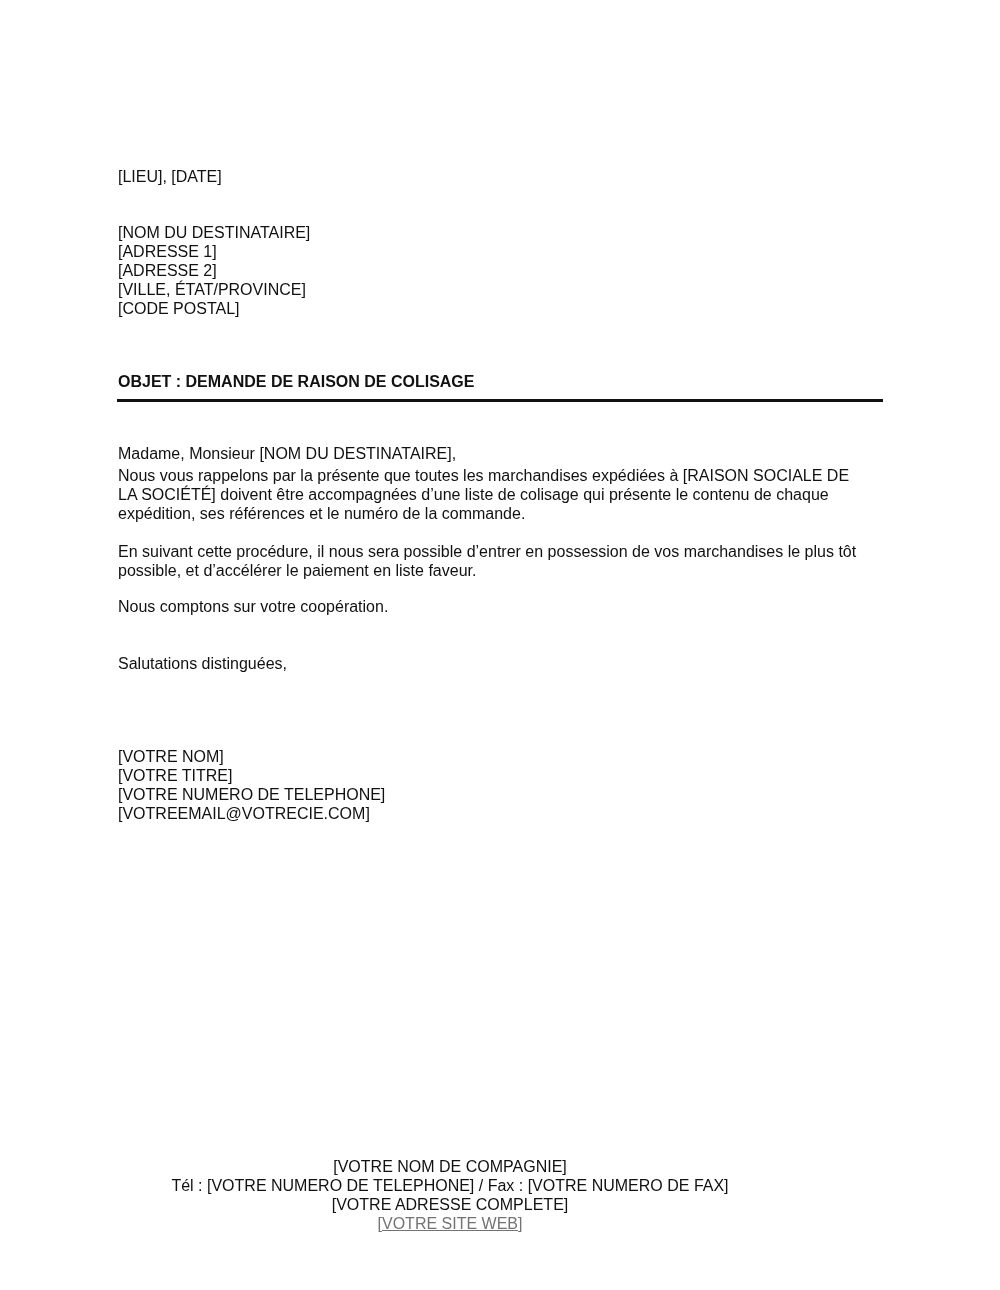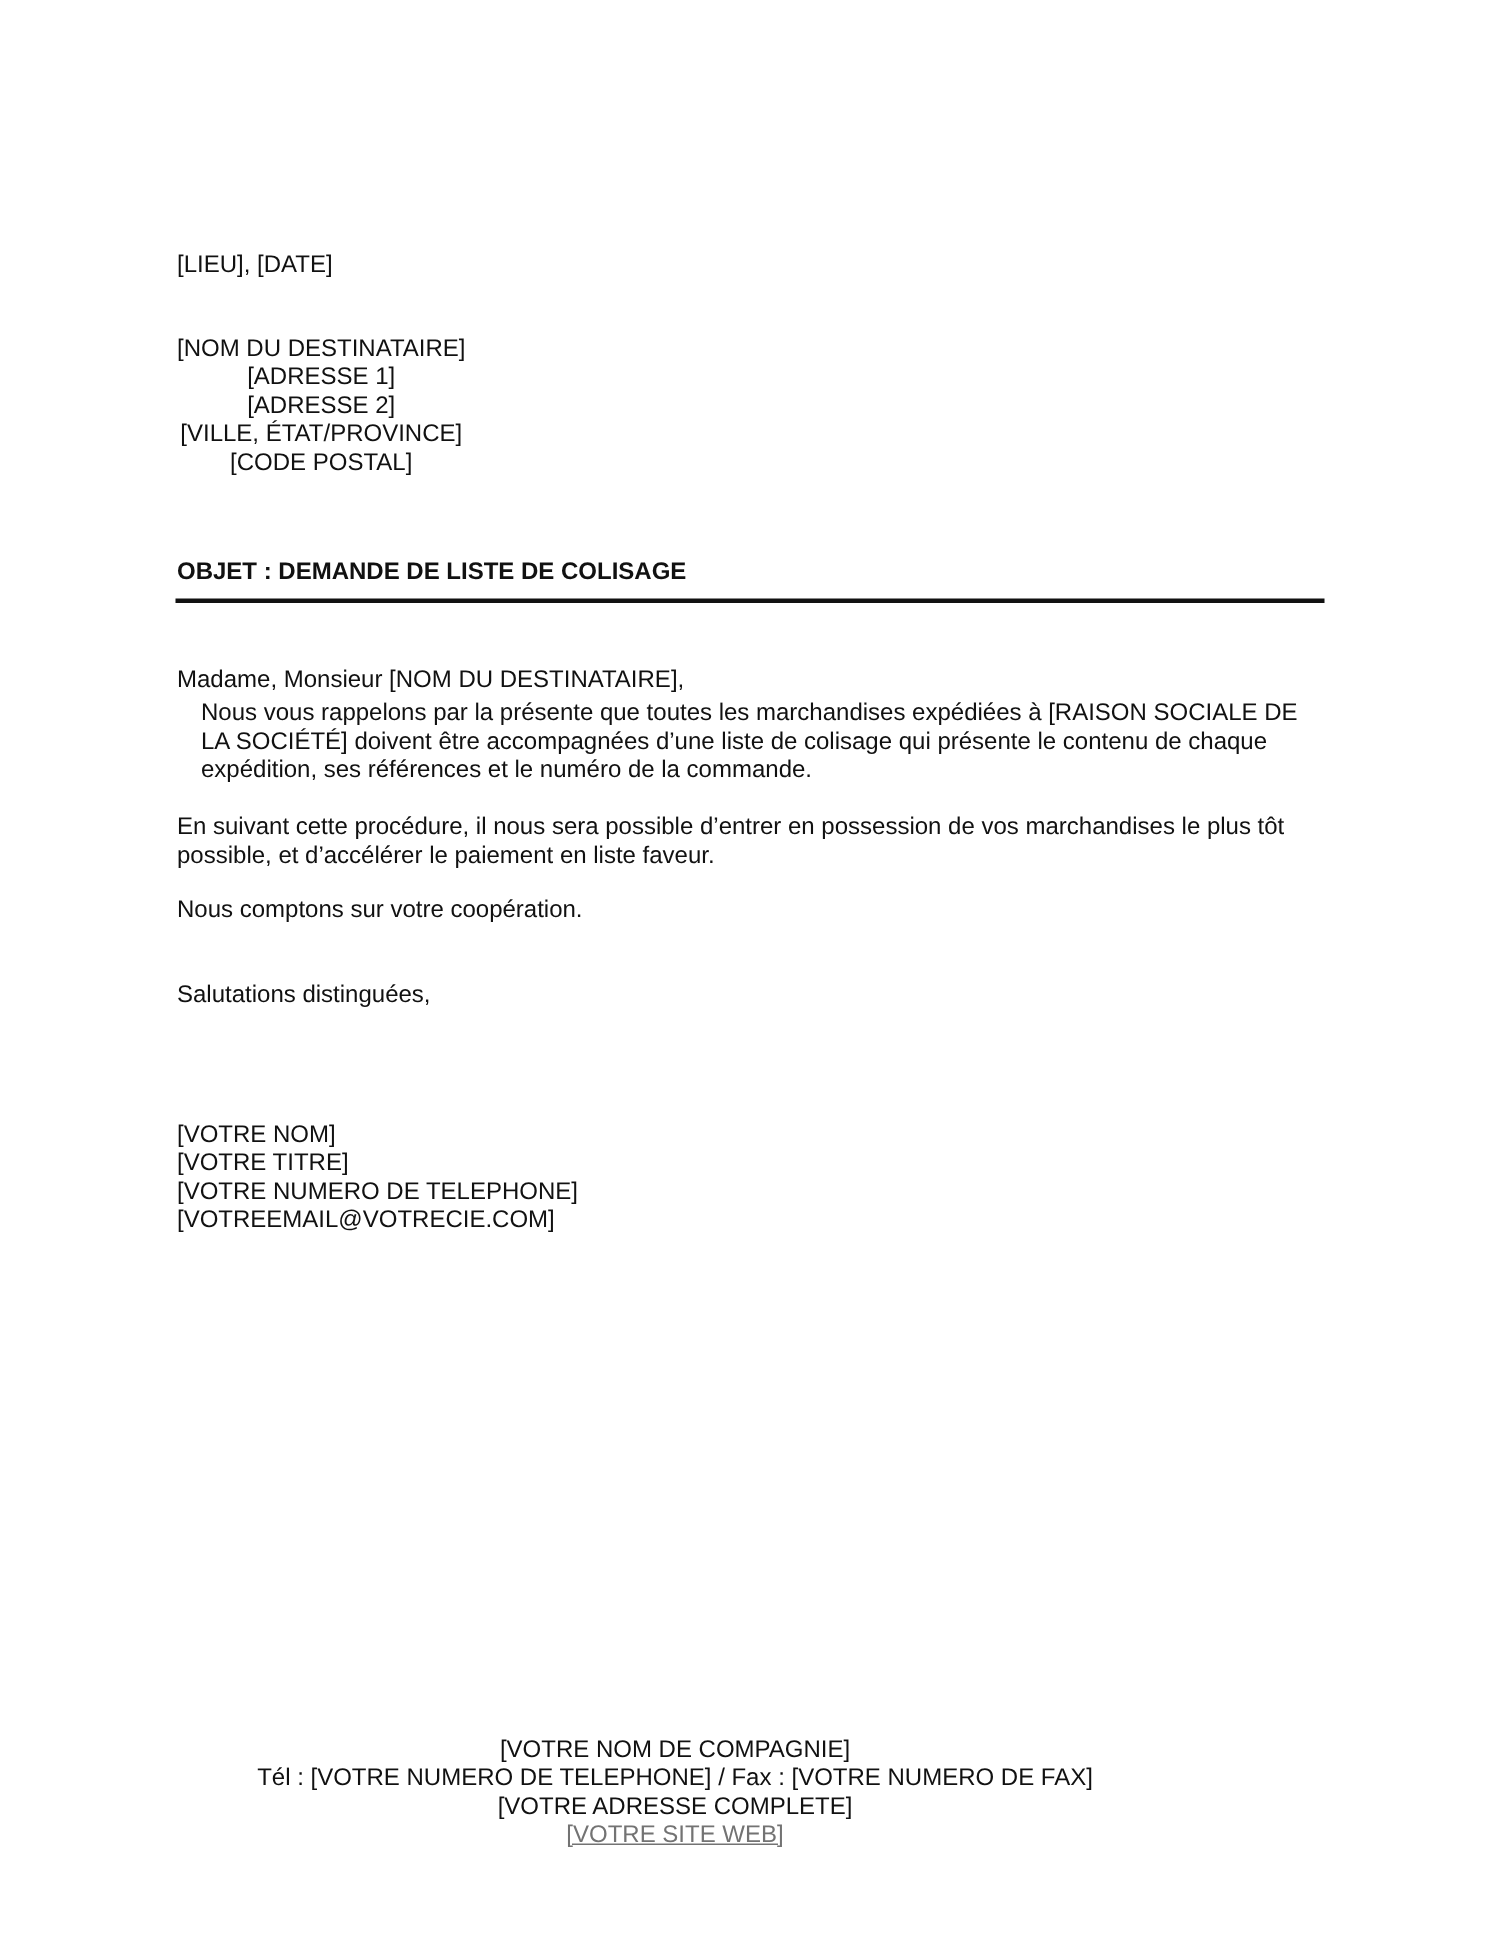--- a/index.html
+++ b/index.html
@@ -72,34 +72,34 @@
       text-decoration: underline;
     }
   </style>
 </head>
 <body>
 
 <div class="page">
 
   <div class="line" style="top:167px;">[LIEU], [DATE]</div>
 
-  <div class="block" style="top:223px;text-align:center;">
+  <div class="block" style="top:223px;">
     <div>[NOM DU DESTINATAIRE]</div>
     <div>[ADRESSE 1]</div>
     <div>[ADRESSE 2]</div>
     <div>[VILLE, ÉTAT/PROVINCE]</div>
     <div>[CODE POSTAL]</div>
   </div>
 
-  <div class="subject">OBJET : DEMANDE DE LISTE DE COLISAGE</div>
+  <div class="subject">OBJET : DEMANDE DE RAISON DE COLISAGE</div>
   <div class="divider"></div>
 
   <div class="line" style="top:429px;margin-top:15px;">Madame, Monsieur [NOM DU DESTINATAIRE],</div>
 
-  <div class="para" style="top:466px;margin-left:16px;">
+  <div class="para" style="top:466px;">
     <div>Nous vous rappelons par la présente que toutes les marchandises expédiées à [RAISON SOCIALE DE</div>
     <div>LA SOCIÉTÉ] doivent être accompagnées d’une liste de colisage qui présente le contenu de chaque</div>
     <div>expédition, ses références et le numéro de la commande.</div>
   </div>
 
   <div class="para" style="top:542px;">
     <div>En suivant cette procédure, il nous sera possible d’entrer en possession de vos marchandises le plus tôt</div>
     <div>possible, et d’accélérer le paiement en liste faveur.</div>
   </div>
 

